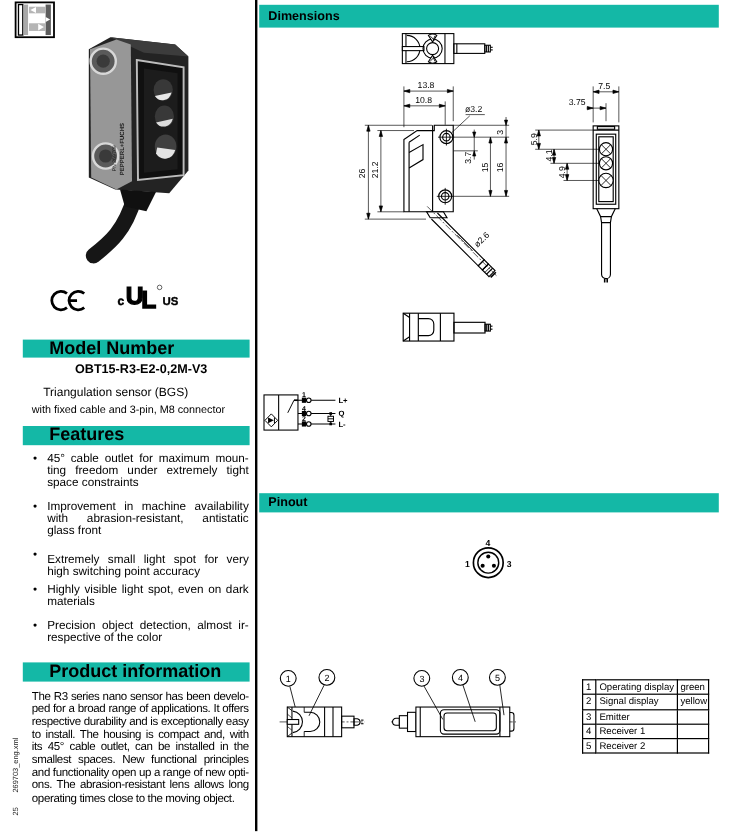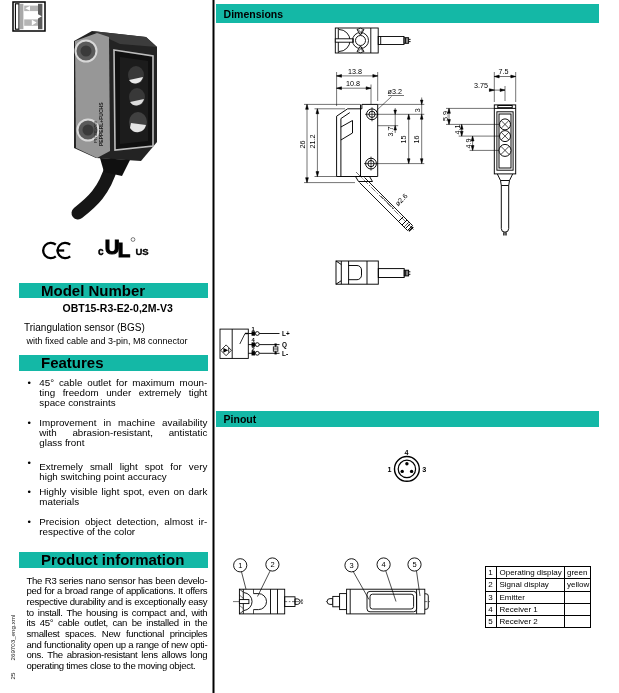--- a/index.html
+++ b/index.html
@@ -336,21 +336,21 @@
   </g>
 </svg>
 
 <div class="bar barL" style="top:283px;">Model Number</div>
 <div class="bar barL" style="top:355.2px;height:15.6px;">Features</div>
 <div class="bar barL" style="top:551.8px;height:16px;">Product information</div>
 <div class="bar barR" style="top:4.4px;height:18.6px;">Dimensions</div>
 <div class="bar barR" style="top:396px;height:16.3px;margin-top:15px;">Pinout</div>
 
 <div class="abs" style="left:26.5px;top:302px;font-size:10.5px;font-weight:bold;margin-left:36px;">OBT15-R3-E2-0,2M-V3</div>
-<div class="abs" style="left:24px;top:321.5px;font-size:10px;">Triangulation sensor (BGS)</div>
+<div class="abs" style="left:36px;top:321.5px;font-size:10px;">Triangulation sensor (BGS)</div>
 <div class="abs" style="left:26.5px;top:336.3px;font-size:9px;">with fixed cable and 3-pin, M8 connector</div>
 
 <div class="abs" id="feat" style="left:27.5px;top:0;width:180px;font-size:9.8px;line-height:10.42px;">
   <div class="abs" style="top:377.6px;">•</div>
   <div class="abs" style="left:11.8px;top:377.6px;width:168px;">
     <div class="jl" style="position:relative;">45° cable outlet for maximum moun-</div>
     <div class="jl" style="position:relative;">ting freedom under extremely tight</div>
     <div>space constraints</div>
   </div>
   <div class="abs" style="top:417.5px;">•</div>

